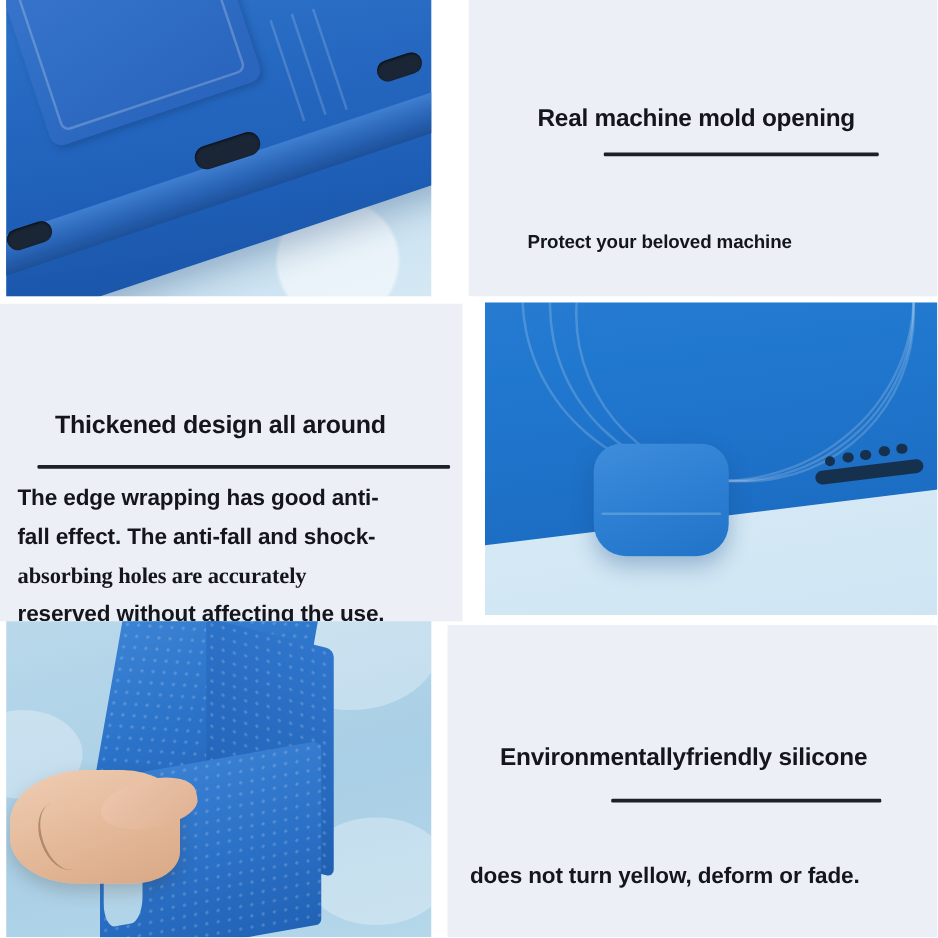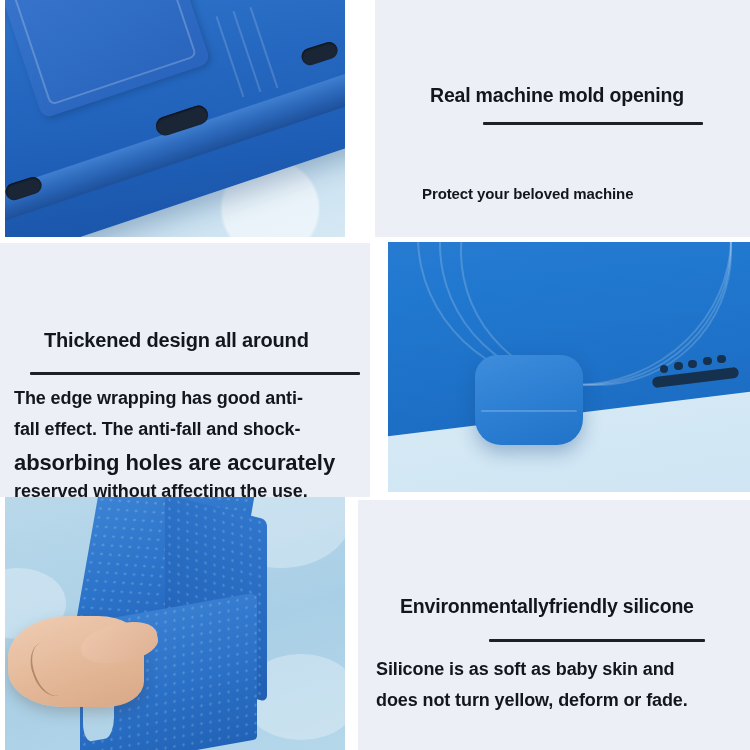--- a/index.html
+++ b/index.html
@@ -286,21 +286,21 @@
       <div class="body-line" style="left:47px; top:185px; font-size:15px;">Protect your beloved machine</div>
     </div>
   </div>
 
   <div class="panel text-panel" style="left:0px; top:243px; width:370px; height:254px;">
     <div class="callout-inner">
       <div class="headline" style="left:44px; top:86px; font-size:20px;">Thickened design all around</div>
       <div class="rule" style="left:30px; top:129px; width:330px;"></div>
       <div class="body-line" style="left:14px; top:145px; font-size:18px;">The edge wrapping has good anti-</div>
       <div class="body-line" style="left:14px; top:176px; font-size:18px;">fall effect. The anti-fall and shock-</div>
-      <div class="body-line" style="left:14px; top:207px; font-size:22px;">absorbing holes are accurately</div>
+      <div class="body-line" style="left:14px; top:207px; font-size:18px;font-family:Liberation Serif, serif;">absorbing holes are accurately</div>
       <div class="body-line" style="left:14px; top:238px; font-size:18px;">reserved without affecting the use.</div>
     </div>
   </div>
 
   <div class="panel photo photo-2" style="left:388px; top:242px; width:362px; height:250px;">
     <div class="p2-body"></div>
     <div class="p2-arc" style="left:8%; top:-62%; width:86%; height:118%;"></div>
     <div class="p2-arc" style="left:14%; top:-56%; width:80%; height:112%;"></div>
     <div class="p2-arc" style="left:20%; top:-50%; width:74%; height:106%;"></div>
     <div class="p2-corner">
@@ -330,18 +330,17 @@
     <div class="p3-handle-hole"></div>
     <div class="p3-hand"></div>
     <div class="p3-thumb"></div>
     <div class="p3-bracelet"></div>
   </div>
 
   <div class="panel text-panel" style="left:358px; top:500px; width:392px; height:300px;">
     <div class="callout-inner">
       <div class="headline" style="left:42px; top:95px; font-size:19.5px;">Environmentallyfriendly silicone</div>
       <div class="rule" style="left:131px; top:139px; width:216px;"></div>
-      <div class="body-line" style="left:18px; top:159px; font-size:18px;">Silicone is as soft as baby skin and</div>
       <div class="body-line" style="left:18px; top:190px; font-size:18px;">does not turn yellow, deform or fade.</div>
     </div>
   </div>
 
 </div>
 
 </body></html>

